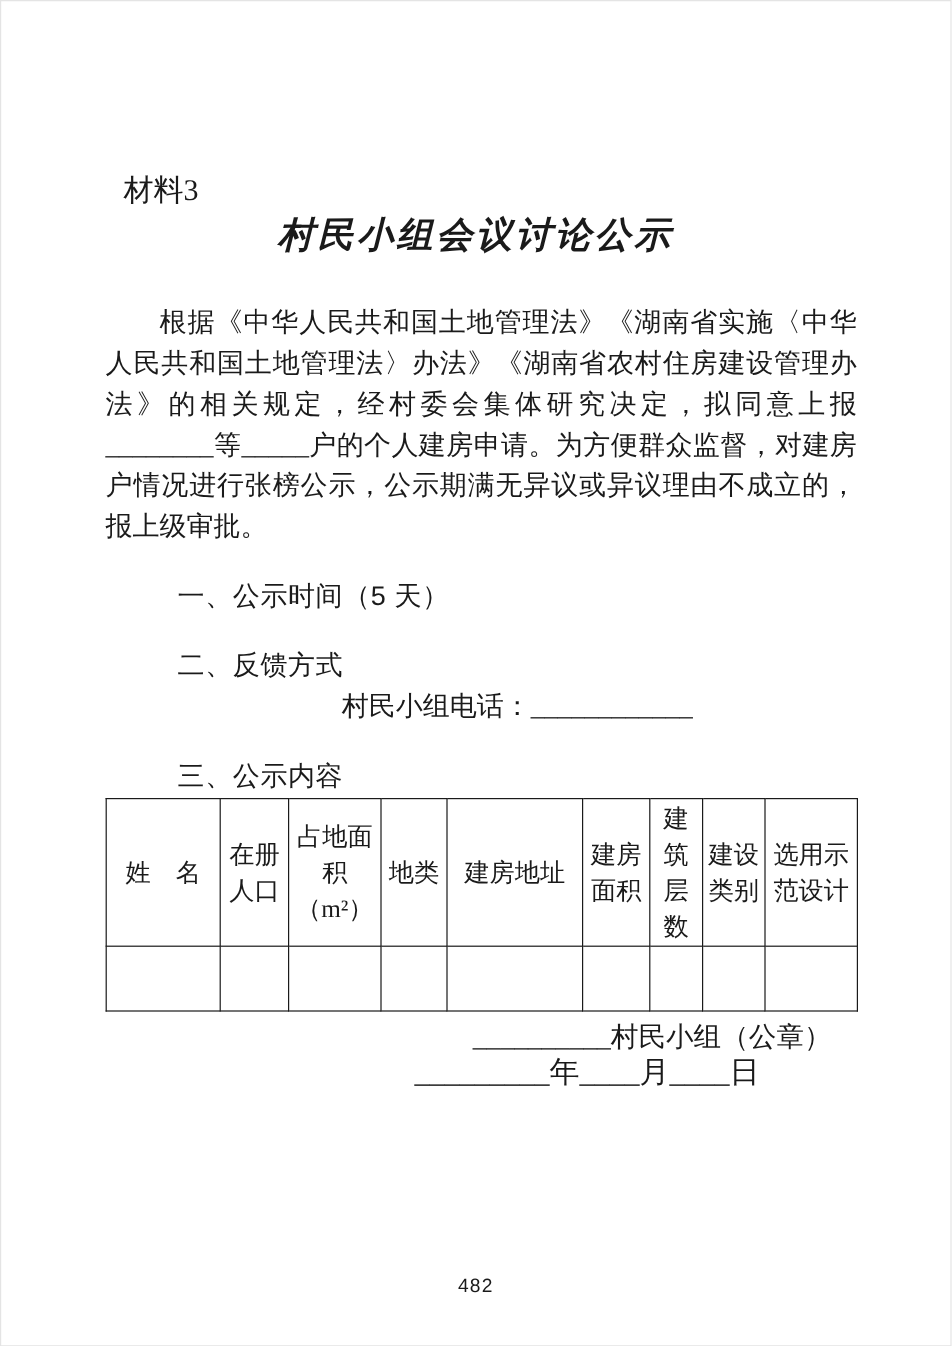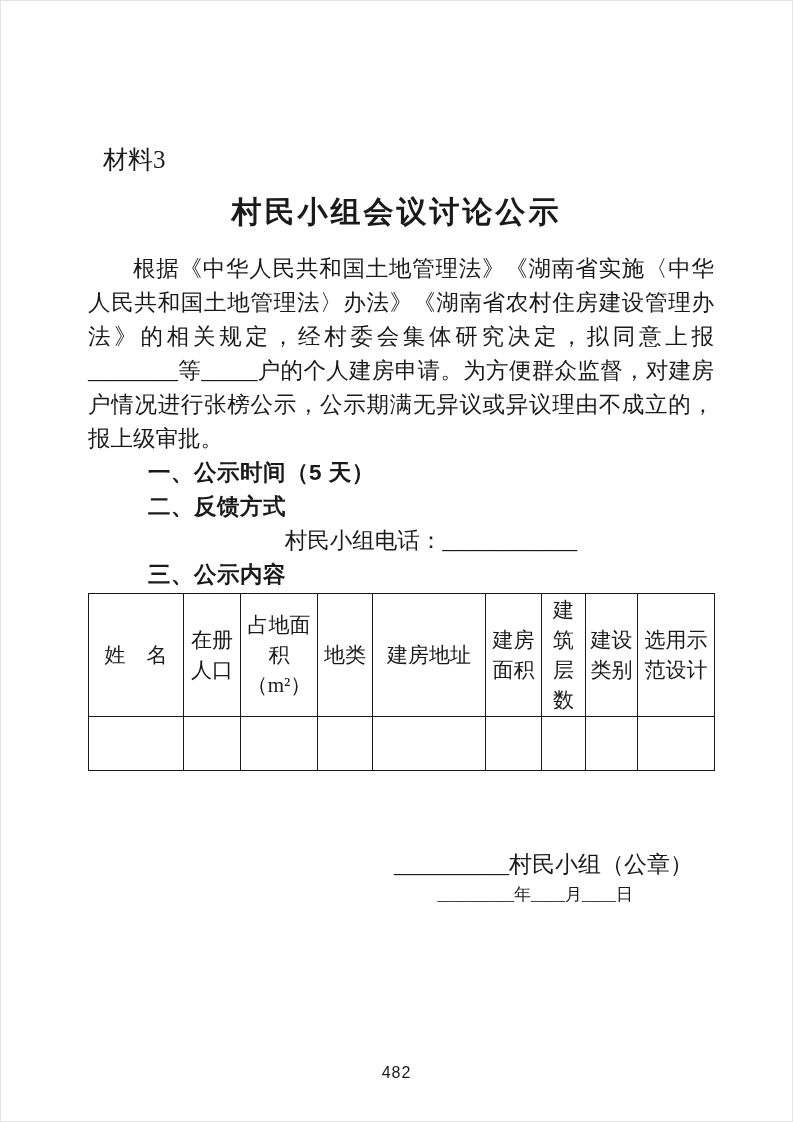--- a/index.html
+++ b/index.html
@@ -20,45 +20,47 @@
   .material-label {
     position: absolute;
     left: 103px;
     top: 146px;
     font-size: 25px;
     line-height: 28px;
   }
   .doc-title {
     position: absolute;
     left: 0;
-    top: 194px;
+    top: 179px;
     width: 100%;
     text-align: center;
     font-size: 30px;
     font-weight: bold;
     letter-spacing: 3px;
     line-height: 36px;
+    font-style: italic;
   }
   .content {
     position: absolute;
     left: 88px;
     top: 252px;
     width: 626px;
     font-size: 22.5px;
     line-height: 34px;
   }
   .intro {
     text-align: justify;
     text-indent: 2em;
   }
   .heading {
     font-family: "Liberation Sans", "DejaVu Sans", sans-serif;
-    font-weight: bold;
+    font-weight: normal;
     padding-left: 60px;
     letter-spacing: 0.5px;
+    margin-top: 24px;
   }
   .date-line { padding-left: 60px; }
   .phone-line { padding-left: 60px; text-align: center; }
   .phone-blank { letter-spacing: 0; }
   table.notice-table {
     border-collapse: collapse;
     table-layout: fixed;
     width: 626px;
     margin-top: 1px;
   }
@@ -79,21 +81,21 @@
     position: absolute;
     top: 848px;
     right: 100px;
     font-size: 23px;
     line-height: 34px;
   }
   .sig-line-2 {
     position: absolute;
     top: 878px;
     right: 160px;
-    font-size: 17px;
+    font-size: 25px;
     line-height: 34px;
   }
   .page-number {
     position: absolute;
     top: 1043px;
     left: 0;
     width: 100%;
     text-align: center;
     font-family: "Liberation Sans", "DejaVu Sans", sans-serif;
     font-size: 16px;

